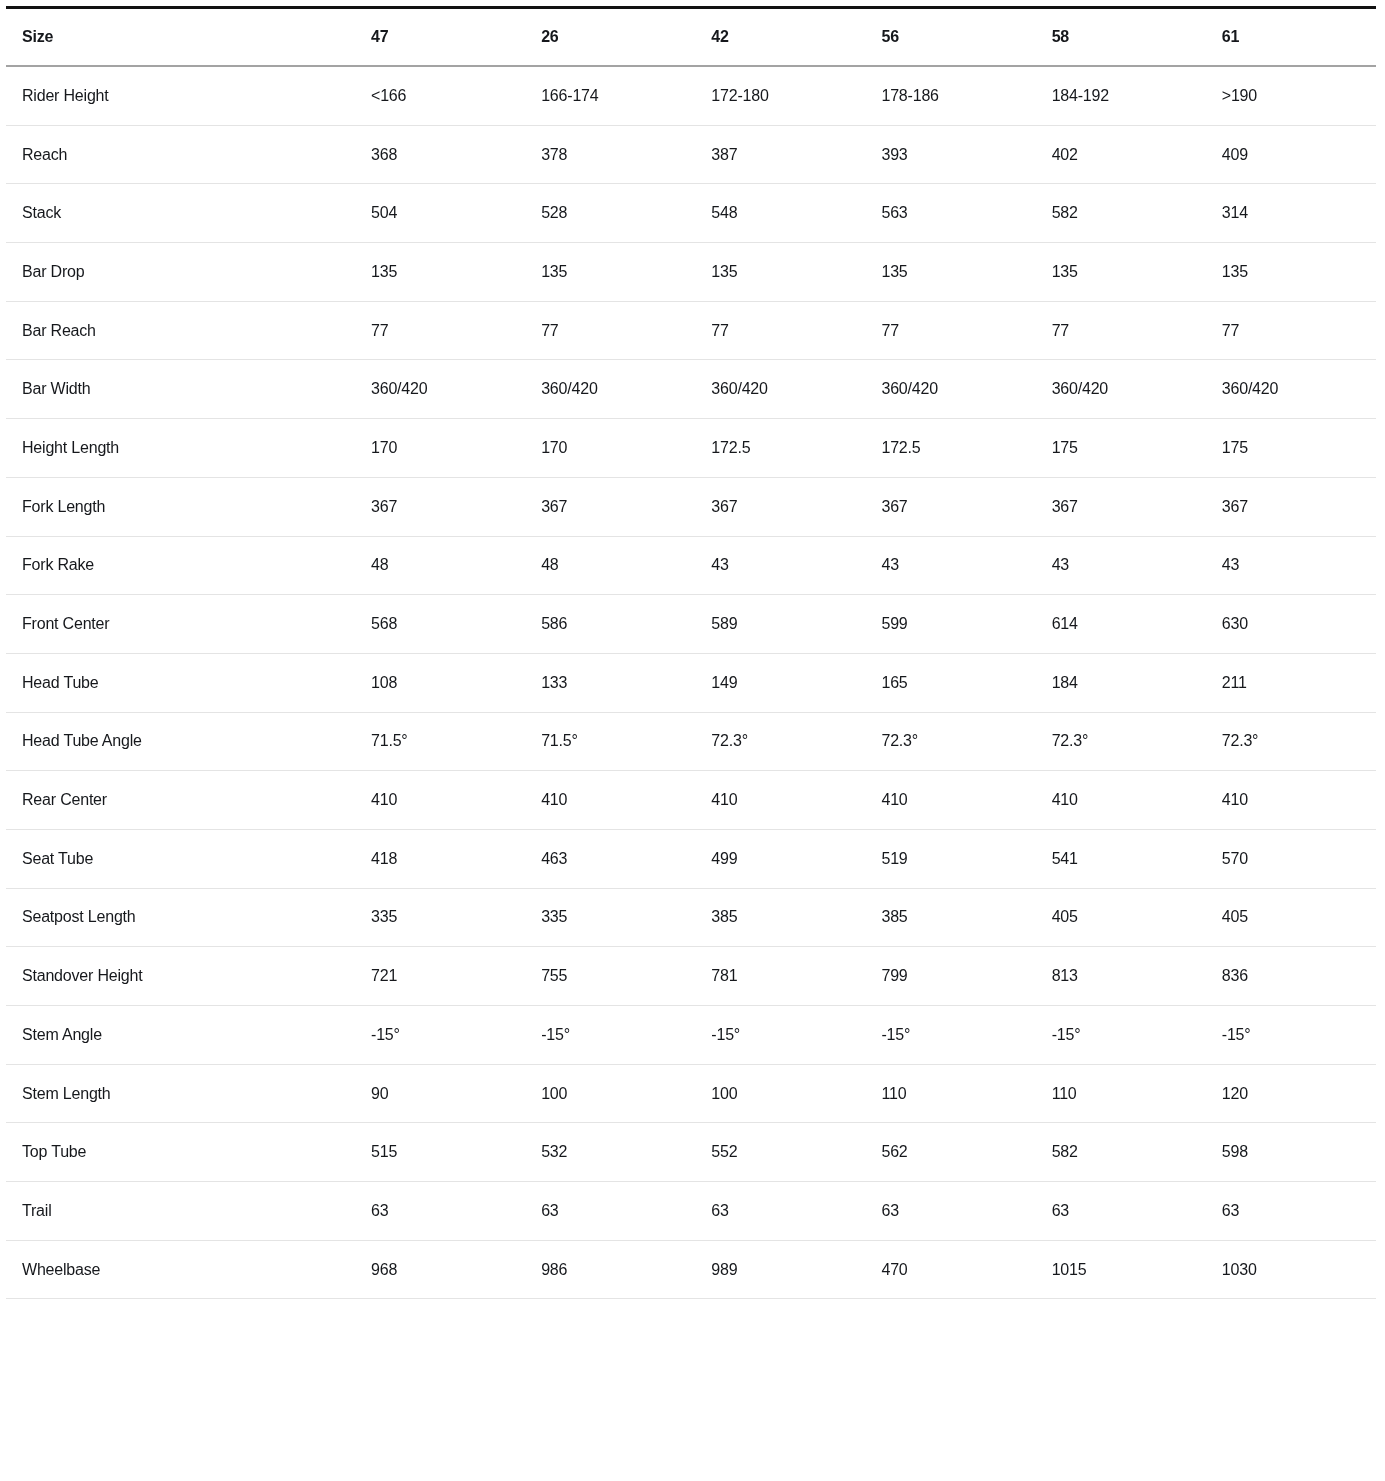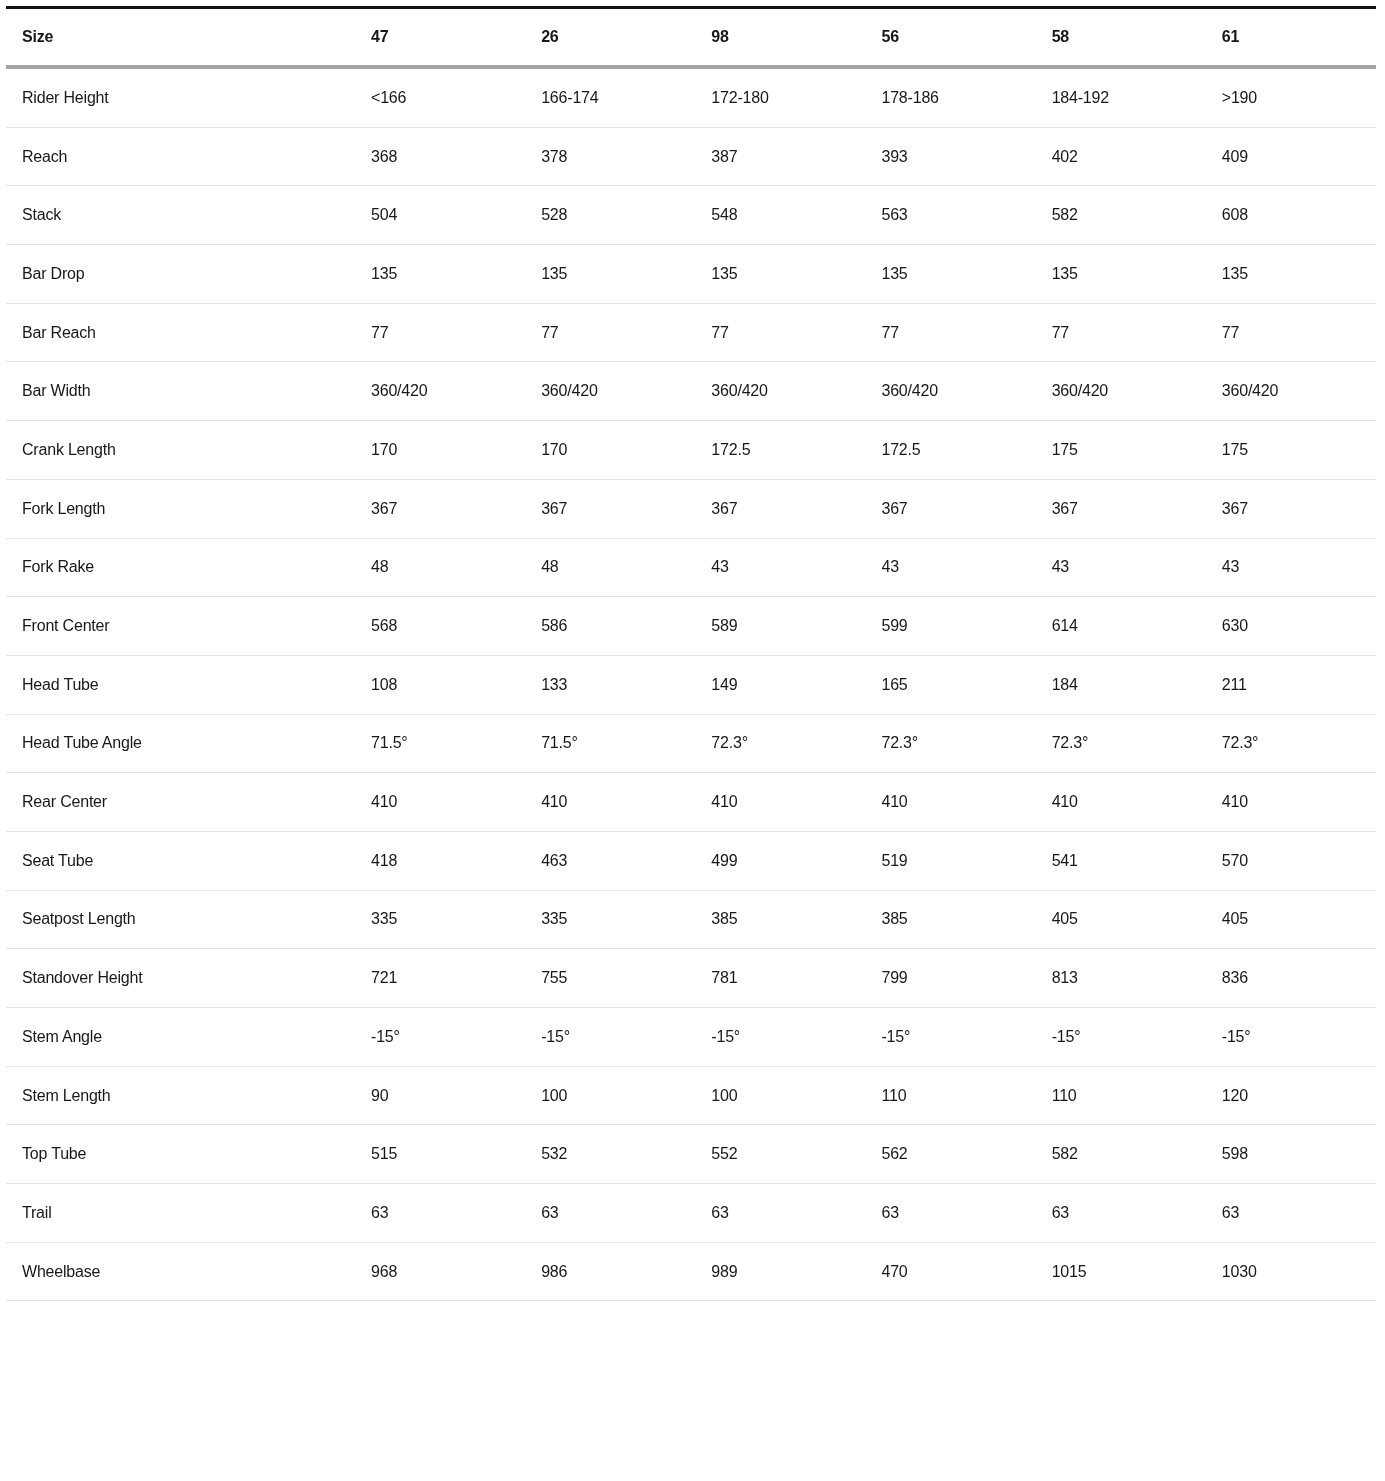--- a/index.html
+++ b/index.html
@@ -30,21 +30,21 @@
     vertical-align: middle;
     padding: 0 4px 0 16px;
     font-size: 16px;
     letter-spacing: -0.2px;
     white-space: nowrap;
     overflow: hidden;
   }
   table.geo thead th {
     font-weight: 700;
     height: 56px;
-    border-bottom: 4px solid #a3a3a3;
+    border-bottom: 2px solid #a3a3a3;
   }
   table.geo tbody td {
     font-weight: 400;
     height: 57.7px;
     border-bottom: 1px solid #e4e4e4;
   }
 </style>
 </head>
 <body>
 
@@ -57,21 +57,21 @@
         <col>
         <col>
         <col>
         <col>
       </colgroup>
     <thead>
       <tr>
           <th>Size</th>
           <th>47</th>
           <th>26</th>
-          <th>98</th>
+          <th>42</th>
           <th>56</th>
           <th>58</th>
           <th>61</th>
         </tr>
     </thead>
     <tbody>
         <tr>
           <td>Rider Height</td>
           <td>&lt;166</td>
           <td>166-174</td>
@@ -89,21 +89,21 @@
           <td>402</td>
           <td>409</td>
         </tr>
         <tr>
           <td>Stack</td>
           <td>504</td>
           <td>528</td>
           <td>548</td>
           <td>563</td>
           <td>582</td>
-          <td>608</td>
+          <td>314</td>
         </tr>
         <tr>
           <td>Bar Drop</td>
           <td>135</td>
           <td>135</td>
           <td>135</td>
           <td>135</td>
           <td>135</td>
           <td>135</td>
         </tr>
@@ -119,21 +119,21 @@
         <tr>
           <td>Bar Width</td>
           <td>360/420</td>
           <td>360/420</td>
           <td>360/420</td>
           <td>360/420</td>
           <td>360/420</td>
           <td>360/420</td>
         </tr>
         <tr>
-          <td>Crank Length</td>
+          <td>Height Length</td>
           <td>170</td>
           <td>170</td>
           <td>172.5</td>
           <td>172.5</td>
           <td>175</td>
           <td>175</td>
         </tr>
         <tr>
           <td>Fork Length</td>
           <td>367</td>

